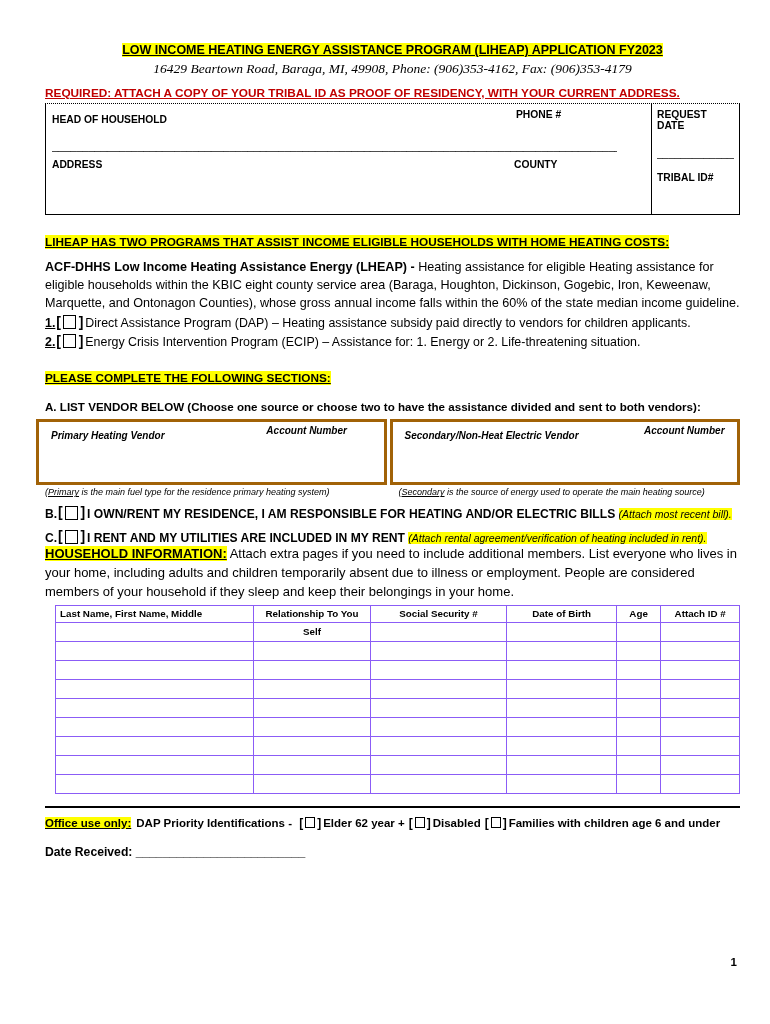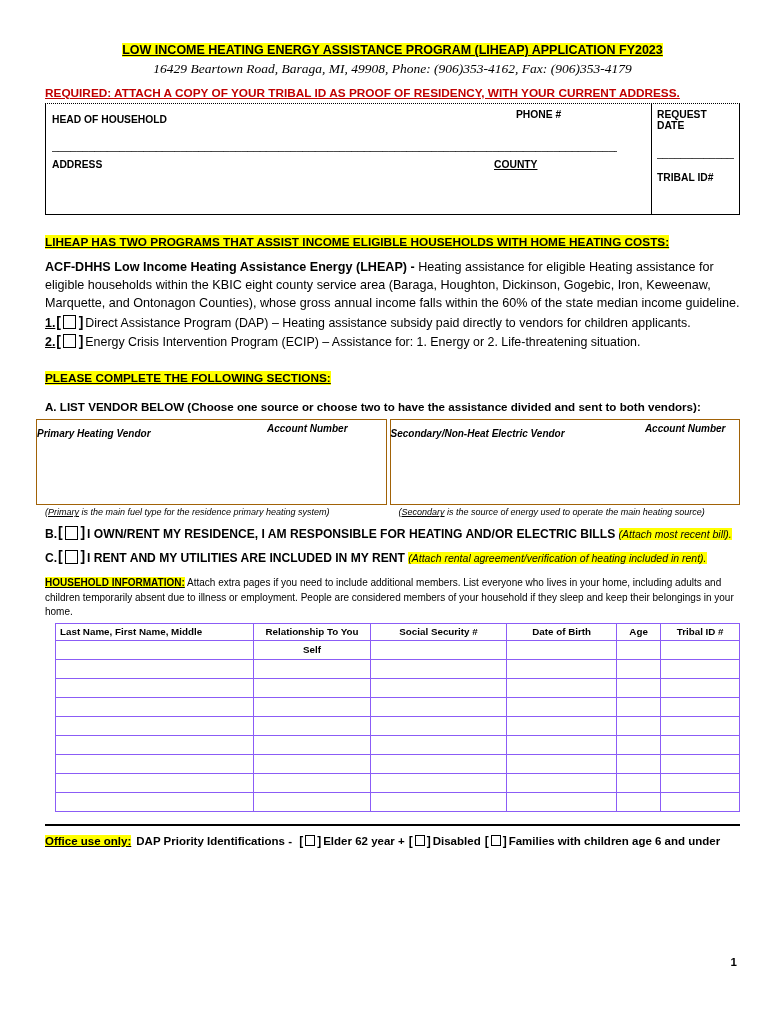--- a/index.html
+++ b/index.html
@@ -17,21 +17,21 @@
   .addr-line { margin-top:3px; text-align:center; font-family:"Liberation Serif", serif; font-style:italic; font-size:13.5px; }
   .required-line { margin-top:9px; font-size:11.8px; font-weight:bold; text-decoration:underline; color:var(--warning, #c00000); }
 
   
   .head-box { margin-top:3px; height:112px; border:1px solid #000; border-top:1px dotted #000; display:flex; }
   .hb-left { flex:1; position:relative; padding:5px 6px; }
   .lbl { font-weight:bold; font-size:10.3px; }
   .pos-phone { position:absolute; left:470px; top:5px; }
   .hb-fill-line { position:absolute; left:6px; top:36px; width:565px; font-size:11px; white-space:nowrap; overflow:hidden; }
   .pos-address { position:absolute; left:6px; top:55px; }
-  .pos-county { position:absolute; left:448px; top:55px;text-decoration:underline; }
+  .pos-county { position:absolute; left:468px; top:55px; }
   .hb-right { width:88px; border-left:1px solid #000; padding:5px 5px; font-size:10.3px; font-weight:bold; }
   .rd-line { margin-top:16px; white-space:nowrap; overflow:hidden; font-weight:normal; font-size:10.5px; }
   .tribal-lbl { margin-top:13px; }
 
   
   .hl-heading-wrap { margin-top:17px; }
   .hl-heading { display:inline; font-size:11.8px; font-weight:bold; text-decoration:underline; background:var(--highlight, #ffff00); }
 
   .para { margin-top:9px; font-size:12.6px; line-height:1.42; }
   .check-prompt { margin-top:13px; font-size:12.4px; font-weight:bold; }
@@ -41,34 +41,34 @@
   
   .cb { display:inline-block; position:relative; width:13px; height:14px; border:1.5px solid #000; vertical-align:-2px; margin:0 9px 0 8px; }
   .cb::before { content:"["; position:absolute; left:-8px; top:-3px; font-weight:bold; font-size:14px; }
   .cb::after  { content:"]"; position:absolute; right:-8px; top:-3px; font-weight:bold; font-size:14px; }
   .cb.sm { width:10px; height:11px; border-width:1px; vertical-align:-1px; margin:0 8px 0 6px; }
   .cb.sm::before { font-size:12px; top:-2px; left:-7px; }
   .cb.sm::after  { font-size:12px; top:-2px; right:-7px; }
 
   .vendor-heading { margin-top:14px; font-size:11.6px; font-weight:bold; }
   .vendor-row { display:flex; gap:3px; margin-top:6px; margin-left:-9px; }
-  .vbox { flex:1; border:1px solid #a16207; height:86px; position:relative; padding:3px 0; }
+  .vbox { flex:1; border:3px solid #a16207; height:66px; position:relative; padding:3px 12px; }
   .vh { font-weight:bold; font-style:italic; font-size:10px; }
   .acct1 { position:absolute; left:66%; top:3px; }
   .acct2 { position:absolute; left:73%; top:3px; }
   .notes-row { display:flex; margin-top:2px; font-size:9px; font-style:italic; }
   .note { flex:1; }
   .note.second { padding-left:12px; }
   .u { text-decoration:underline; }
 
   .bc-row { margin-top:9px; font-size:12.1px; }
   .bc-num, .bc-text { font-weight:bold; }
   .hl-note { background:var(--highlight, #ffff00); font-style:italic; font-size:10.5px; }
 
-  .household-para { margin-top:11px; font-size:10px; line-height:1.45; }
+  .household-para { font-size:13px; line-height:1.45; }
   .hl-strong { background:var(--highlight, #ffff00); font-weight:bold; text-decoration:underline; }
 
   .hh-table { border-collapse:collapse; table-layout:fixed; margin-top:3px; margin-left:10px; width:calc(100% - 10px); }
   .hh-table th, .hh-table td { border:1px solid #8b5cf6; font-size:9.8px; padding:2px 4px; }
   .hh-table th { font-weight:bold; text-align:center; height:17px; }
   .hh-table th:first-child { text-align:left; }
   .hh-table td { height:19px; text-align:center; font-weight:bold; }
 
   .divider { margin-top:12px; border-top:2px solid #000; }
 
@@ -159,21 +159,21 @@
         <col style="width:6.5%">
         <col style="width:11.5%">
     </colgroup>
     <thead>
       <tr>
         <th>Last Name, First Name, Middle</th>
         <th>Relationship To You</th>
         <th>Social Security #</th>
         <th>Date of Birth</th>
         <th>Age</th>
-        <th>Tribal ID #</th>
+        <th>Attach ID #</th>
       </tr>
     </thead>
     <tbody>
         <tr>
           <td></td>
           <td>Self</td>
           <td></td>
           <td></td>
           <td></td>
           <td></td>
@@ -244,16 +244,19 @@
         </tr>
       </tbody>
   </table>
 
   <div class="divider"></div>
 
   <div class="office-row">
     <span class="office-label">Office use only:</span><span class="office-part">DAP Priority Identifications - </span><span class="cb sm"></span><span class="office-part">Elder 62 year +</span><span class="cb sm"></span><span class="office-part">Disabled</span><span class="cb sm"></span><span class="office-part">Families with children age 6 and under</span>
   </div>
 
+  <div class="date-row">
+    <span>Date Received: </span><span>_________________________</span>
+  </div>
 
   <div class="page-number">1</div>
 
 </div>
 
 </body></html>

